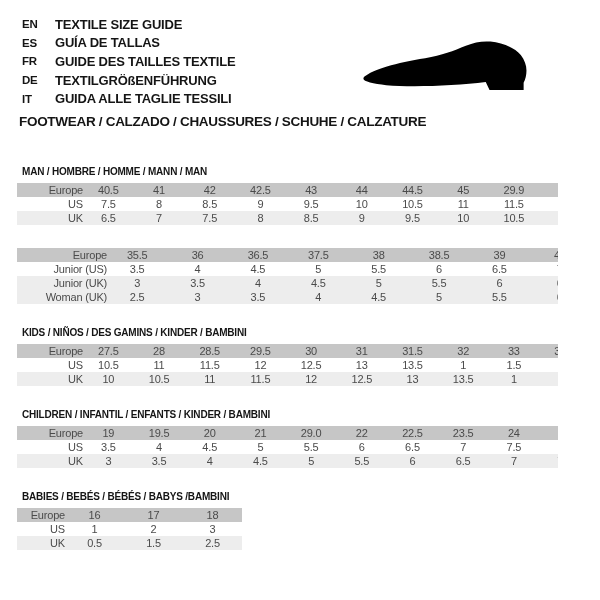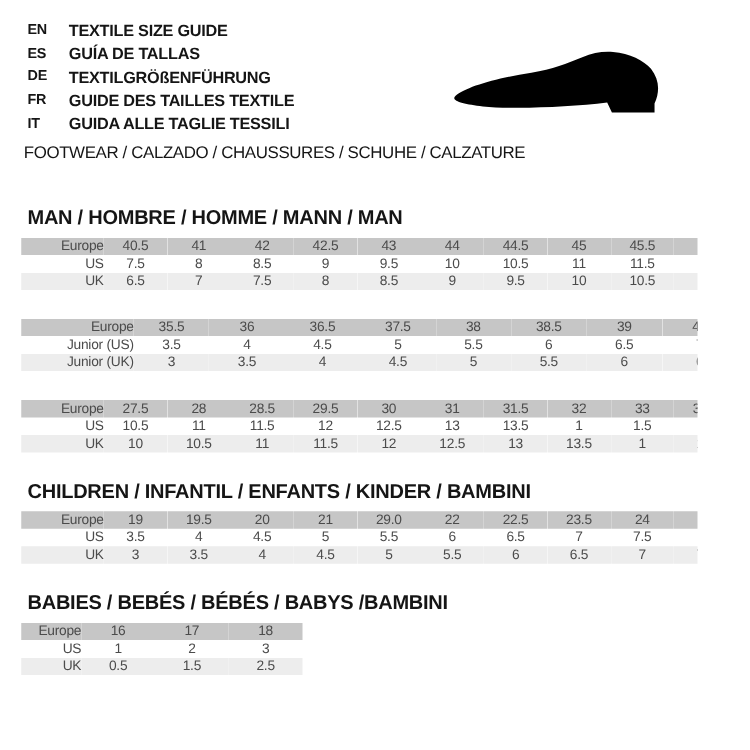--- a/index.html
+++ b/index.html
@@ -17,31 +17,31 @@
   .page{position:relative;width:558px;height:600px;overflow:hidden;background:#fff;}
 
   
   .langs{position:absolute;left:22px;top:15px;}
   .lang-row{display:flex;height:18.6px;align-items:center;}
   .lang-code{width:33px;font-weight:bold;font-size:11.5px;letter-spacing:-0.2px;}
   .lang-text{font-weight:bold;font-size:13px;letter-spacing:-0.2px;white-space:nowrap;}
 
   .category{
     position:absolute;left:19px;top:114px;
-    font-weight:normal;font-size:13.5px;letter-spacing:-0.3px;white-space:nowrap;
+    font-weight:bold;font-size:13.5px;letter-spacing:-0.3px;white-space:nowrap;
   }
 
   .shoe{position:absolute;top:36px;right:23px;}
 
   
   .tables{position:absolute;left:17px;top:166px;width:573px;}
   .section{margin-bottom:23px;}
   .section-title{
     margin:0 0 6px 5px;
-    font-size:16px;font-weight:bold;letter-spacing:-0.2px;
+    font-size:10px;font-weight:bold;letter-spacing:-0.2px;
     color:var(--title);white-space:nowrap;
   }
   table.size-table{
     border-collapse:collapse;table-layout:fixed;width:573px;
   }
   table.size-table.narrow{width:225px;}
   table.size-table td{
     height:14px;padding:0;
     font-size:11px;letter-spacing:-0.2px;
     color:var(--txt);text-align:center;vertical-align:middle;
@@ -61,27 +61,27 @@
     <span class="lang-code">EN</span>
     <span class="lang-text">TEXTILE SIZE GUIDE</span>
   </div>
 
   <div class="lang-row">
     <span class="lang-code">ES</span>
     <span class="lang-text">GUÍA DE TALLAS</span>
   </div>
 
   <div class="lang-row">
+    <span class="lang-code">FR</span>
+    <span class="lang-text">GUIDE DES TAILLES TEXTILE</span>
+  </div>
+
+  <div class="lang-row">
     <span class="lang-code">DE</span>
     <span class="lang-text">TEXTILGRÖßENFÜHRUNG</span>
-  </div>
-
-  <div class="lang-row">
-    <span class="lang-code">FR</span>
-    <span class="lang-text">GUIDE DES TAILLES TEXTILE</span>
   </div>
 
   <div class="lang-row">
     <span class="lang-code">IT</span>
     <span class="lang-text">GUIDA ALLE TAGLIE TESSILI</span>
   </div>
 </div>
 
   <div class="category">FOOTWEAR / CALZADO / CHAUSSURES / SCHUHE / CALZATURE</div>
 
@@ -121,21 +121,21 @@
             <tr class="hdr">
               <td class="row-label">Europe</td>
               <td>40.5</td>
               <td>41</td>
               <td>42</td>
               <td>42.5</td>
               <td>43</td>
               <td>44</td>
               <td>44.5</td>
               <td>45</td>
-              <td>45.5</td>
+              <td>29.9</td>
               <td>46</td>
             </tr>
             <tr>
               <td class="row-label">US</td>
               <td>7.5</td>
               <td>8</td>
               <td>8.5</td>
               <td>9</td>
               <td>9.5</td>
               <td>10</td>
@@ -201,25 +201,37 @@
               <td class="row-label">Junior (UK)</td>
               <td>3</td>
               <td>3.5</td>
               <td>4</td>
               <td>4.5</td>
               <td>5</td>
               <td>5.5</td>
               <td>6</td>
               <td>6</td>
             </tr>
-          </tbody>
-    </table>
-  </section>
-
-  <section class="section">
+            <tr class="alt">
+              <td class="row-label">Woman (UK)</td>
+              <td>2.5</td>
+              <td>3</td>
+              <td>3.5</td>
+              <td>4</td>
+              <td>4.5</td>
+              <td>5</td>
+              <td>5.5</td>
+              <td>6</td>
+            </tr>
+          </tbody>
+    </table>
+  </section>
+
+  <section class="section">
+    <h2 class="section-title">KIDS / NIÑOS / DES GAMINS / KINDER / BAMBINI</h2>
     <table class="size-table">
       <colgroup>
             <col style="width: 66px;">
             <col>
             <col>
             <col>
             <col>
             <col>
             <col>
             <col>

